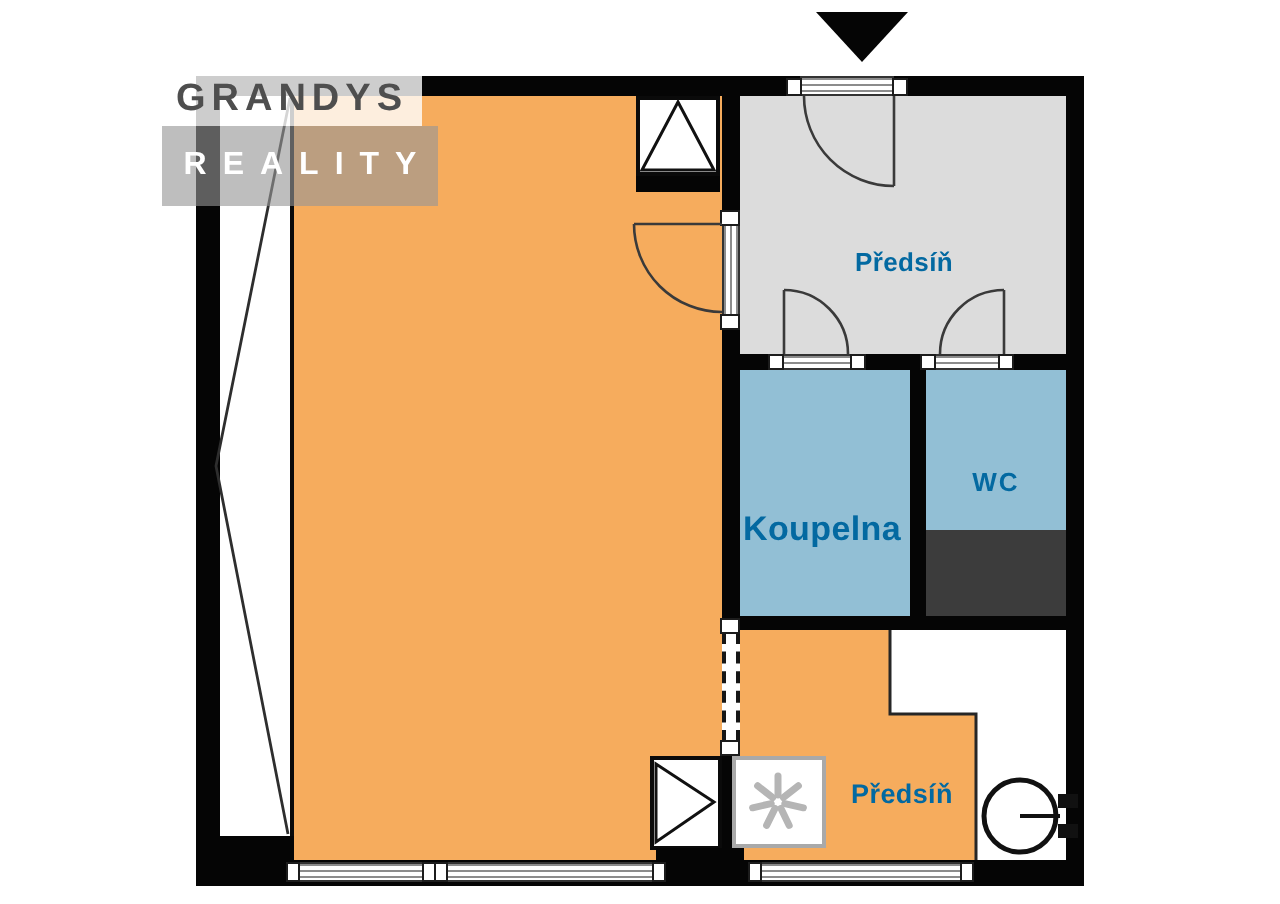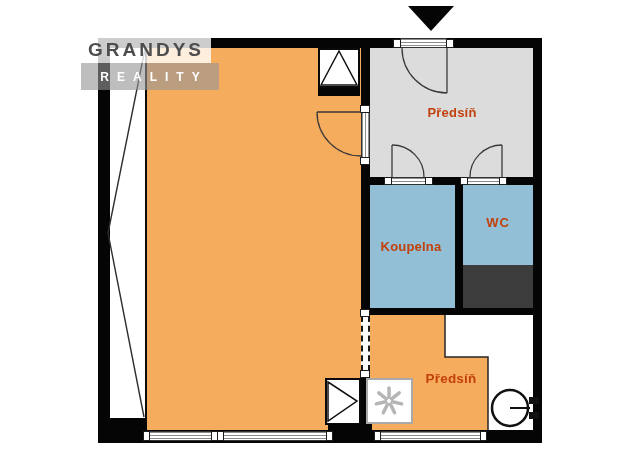--- a/index.html
+++ b/index.html
@@ -70,34 +70,34 @@
   .doorline{stroke:#3a3a3a;stroke-width:1.3;fill:none;}
   .ductline{stroke:#111;stroke-width:1.5;fill:none;}
   .stepline{stroke:#262626;stroke-width:1.5;fill:none;}
   .starline{stroke:#B5B5B5;stroke-width:3.5;stroke-linecap:round;}
   .heater-c{fill:#fff;stroke:#111;stroke-width:2.5;}
   .heater-l{stroke:#111;stroke-width:2;}
   .fitting{fill:#111;}
   .arrow{fill:var(--wall,#050505);}
   
   .label{position:absolute;z-index:7;transform:translate(-50%,-50%);
-         font-weight:bold;color:#c2410c;white-space:nowrap;letter-spacing:.2px;}
+         font-weight:bold;color:#0369a1;white-space:nowrap;letter-spacing:.2px;margin-top:19px;}
   .label-living{left:245px;top:235px;font-size:15px;}
   .label-hall{left:452px;top:112px;font-size:13px;}
-  .label-bath{left:411px;top:246px;font-size:13px;}
+  .label-bath{left:411px;top:246px;font-size:17px;}
   .label-wc{left:498px;top:222px;font-size:13px;letter-spacing:1px;}
   .label-kitchen{left:451px;top:378px;font-size:13.5px;}
   
   .logo{left:65px;top:37px;width:130px;height:53px;z-index:8;margin-left:16px;}
   .logo-row1{width:100%;height:26px;background:rgba(255,255,255,.8);
              display:flex;align-items:center;justify-content:center;
              font-weight:bold;font-size:19px;letter-spacing:3px;color:var(--logo-text-dark,#4E4E4E);}
-  .logo-row2{width:100%;height:27px;background:rgba(150,150,150,.62);
+  .logo-row2{width:100%;height:40px;background:rgba(150,150,150,.62);
              display:flex;align-items:center;justify-content:center;
-             font-weight:bold;font-size:12px;letter-spacing:8px;color:var(--logo-text-light,#FFFFFF);
+             font-weight:bold;font-size:16px;letter-spacing:8px;color:var(--logo-text-light,#FFFFFF);
              padding-left:8px;}
 </style>
 </head>
 <body>
 
 <div class="canvas">
 
   <div class="abs room room-living"></div>
   <div class="abs room bay-strip"></div>
   <div class="abs bay-sill"></div>

